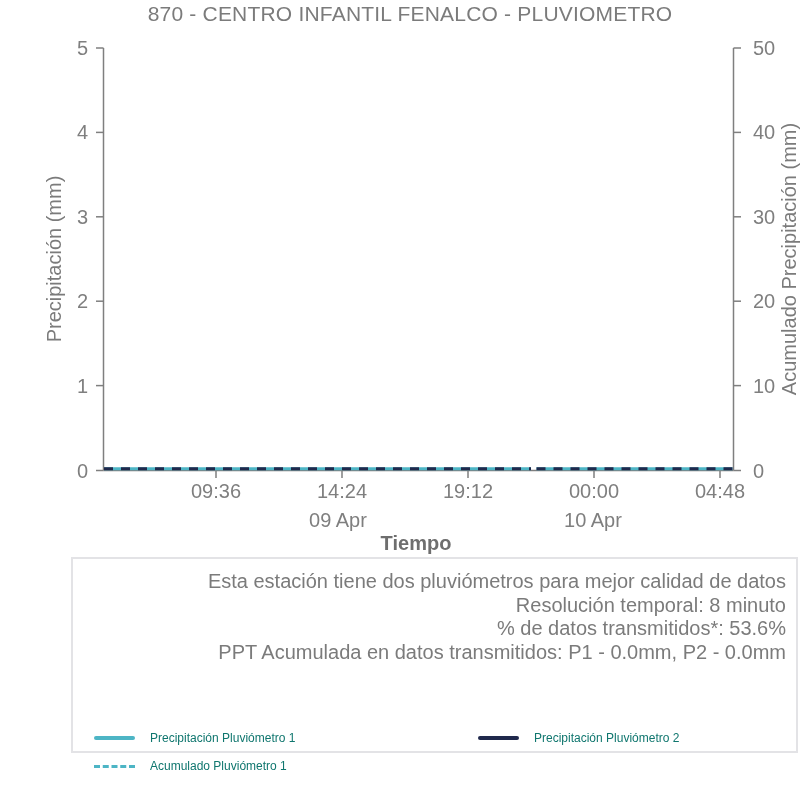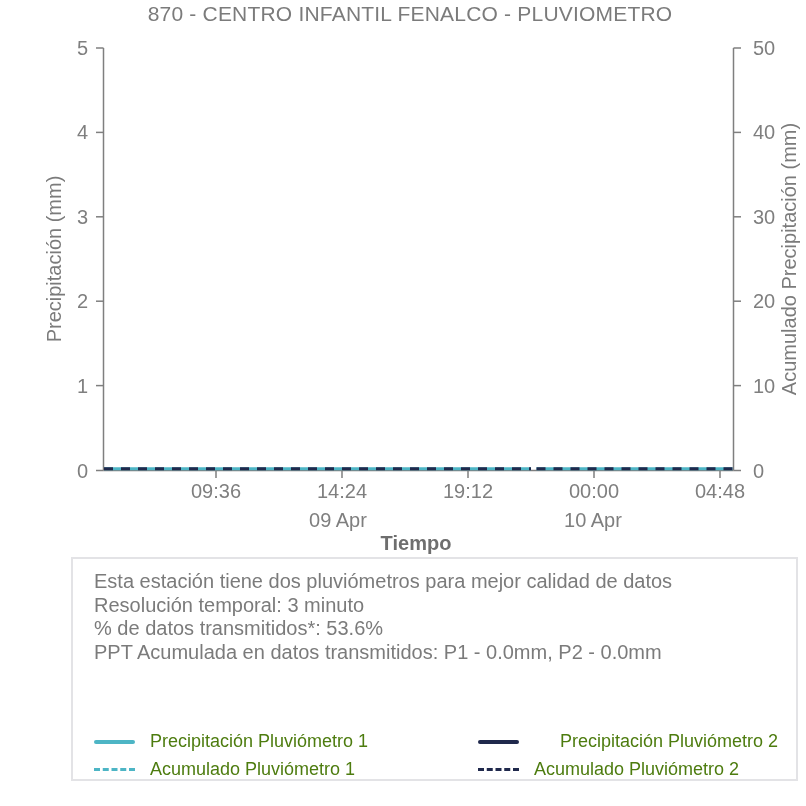--- a/index.html
+++ b/index.html
@@ -3,30 +3,30 @@
 <meta charset="utf-8">
 <style>
   html,body{margin:0;padding:0;background:#ffffff;}
   body{width:806px;height:806px;position:relative;font-family:"Liberation Sans",sans-serif;overflow:hidden;}
   .chart-title{position:absolute;top:2px;left:0;width:806px;text-align:center;
     font-size:21px;color:#7b7b7b;letter-spacing:0.2px;padding-left:7px;}
   svg text{font-family:"Liberation Sans",sans-serif;}
   .tick-label{font-size:20px;fill:#7f7f7f;}
   .axis-title{font-size:20px;fill:#7b7b7b;}
   .x-axis-title{font-size:20px;font-weight:bold;fill:#6e6e6e;}
-  .info-box{position:absolute;left:71px;top:557px;width:727px;height:224px;
-    border:2px solid #e3e3e6;background:#ffffff;box-sizing:border-box;}
+  .info-box{position:absolute;left:71px;top:557px;width:727px;height:196px;
+    border:2px solid #e3e3e6;background:#ffffff;box-sizing:border-box;text-align:right;}
   .info-lines{position:absolute;left:21px;top:11px;right:10px;
     font-size:20px;line-height:23.5px;color:#7b7b7b;}
   .legend-row{position:absolute;height:24px;}
   .legend-item{position:absolute;display:flex;align-items:center;cursor:pointer;}
   .legend-swatch{width:41px;height:0;margin-right:15px;flex:0 0 41px;}
   .swatch-solid{border-top:4px solid;border-radius:2px;}
   .swatch-dashed{border-top:3px dashed;}
-  .legend-label{font-size:18px;color:#4d7c0f;white-space:nowrap;}
+  .legend-label{font-size:12px;color:#0f766e;white-space:nowrap;}
 </style>
 </head>
 <body>
 
 <div class="chart-title">870 - CENTRO INFANTIL FENALCO - PLUVIOMETRO</div>
 
 <svg width="806" height="556" viewBox="0 0 806 556" style="position:absolute;left:0;top:0;">
 
   <g>
     <line x1="103.5" y1="48" x2="103.5" y2="470.5" stroke="#7f7f7f" stroke-width="1.5"></line>
@@ -81,39 +81,35 @@
 
   <g>
     <path d="M104 468.7 L531 468.7 M536.5 468.7 L732.5 468.7" stroke="#4db5c5" stroke-width="3" fill="none"></path>
     <path d="M104 468.7 L531 468.7 M536.5 468.7 L732.5 468.7" stroke="#20294c" stroke-width="3" fill="none" stroke-dasharray="9 8"></path>
   </g>
 </svg>
 
 <div class="info-box">
   <div class="info-lines">
     <div>Esta estación tiene dos pluviómetros para mejor calidad de datos</div>
-    <div>Resolución temporal: 3 minuto</div>
+    <div>Resolución temporal: 8 minuto</div>
     <div>% de datos transmitidos*: 53.6%</div>
     <div>PPT Acumulada en datos transmitidos: P1 - 0.0mm, P2 - 0.0mm</div>
   </div>
 
   <div class="legend-row" style="top:172px;left:21px;right:10px;">
     <div class="legend-item" style="left:0;">
       <div class="legend-swatch swatch-solid" style="border-color:#4db5c5;"></div>
       <div class="legend-label">Precipitación Pluviómetro 1</div>
     </div>
-    <div class="legend-item" style="left:384px;gap:26px;">
+    <div class="legend-item" style="left:384px;">
       <div class="legend-swatch swatch-solid" style="border-color:#20294c;"></div>
       <div class="legend-label">Precipitación Pluviómetro 2</div>
     </div>
   </div>
 
   <div class="legend-row" style="top:200px;left:21px;right:10px;">
     <div class="legend-item" style="left:0;">
       <div class="legend-swatch swatch-dashed" style="border-color:#4db5c5;"></div>
       <div class="legend-label">Acumulado Pluviómetro 1</div>
     </div>
-    <div class="legend-item" style="left:384px;">
-      <div class="legend-swatch swatch-dashed" style="border-color:#20294c;"></div>
-      <div class="legend-label">Acumulado Pluviómetro 2</div>
-    </div>
   </div>
 </div>
 
 </body></html>

